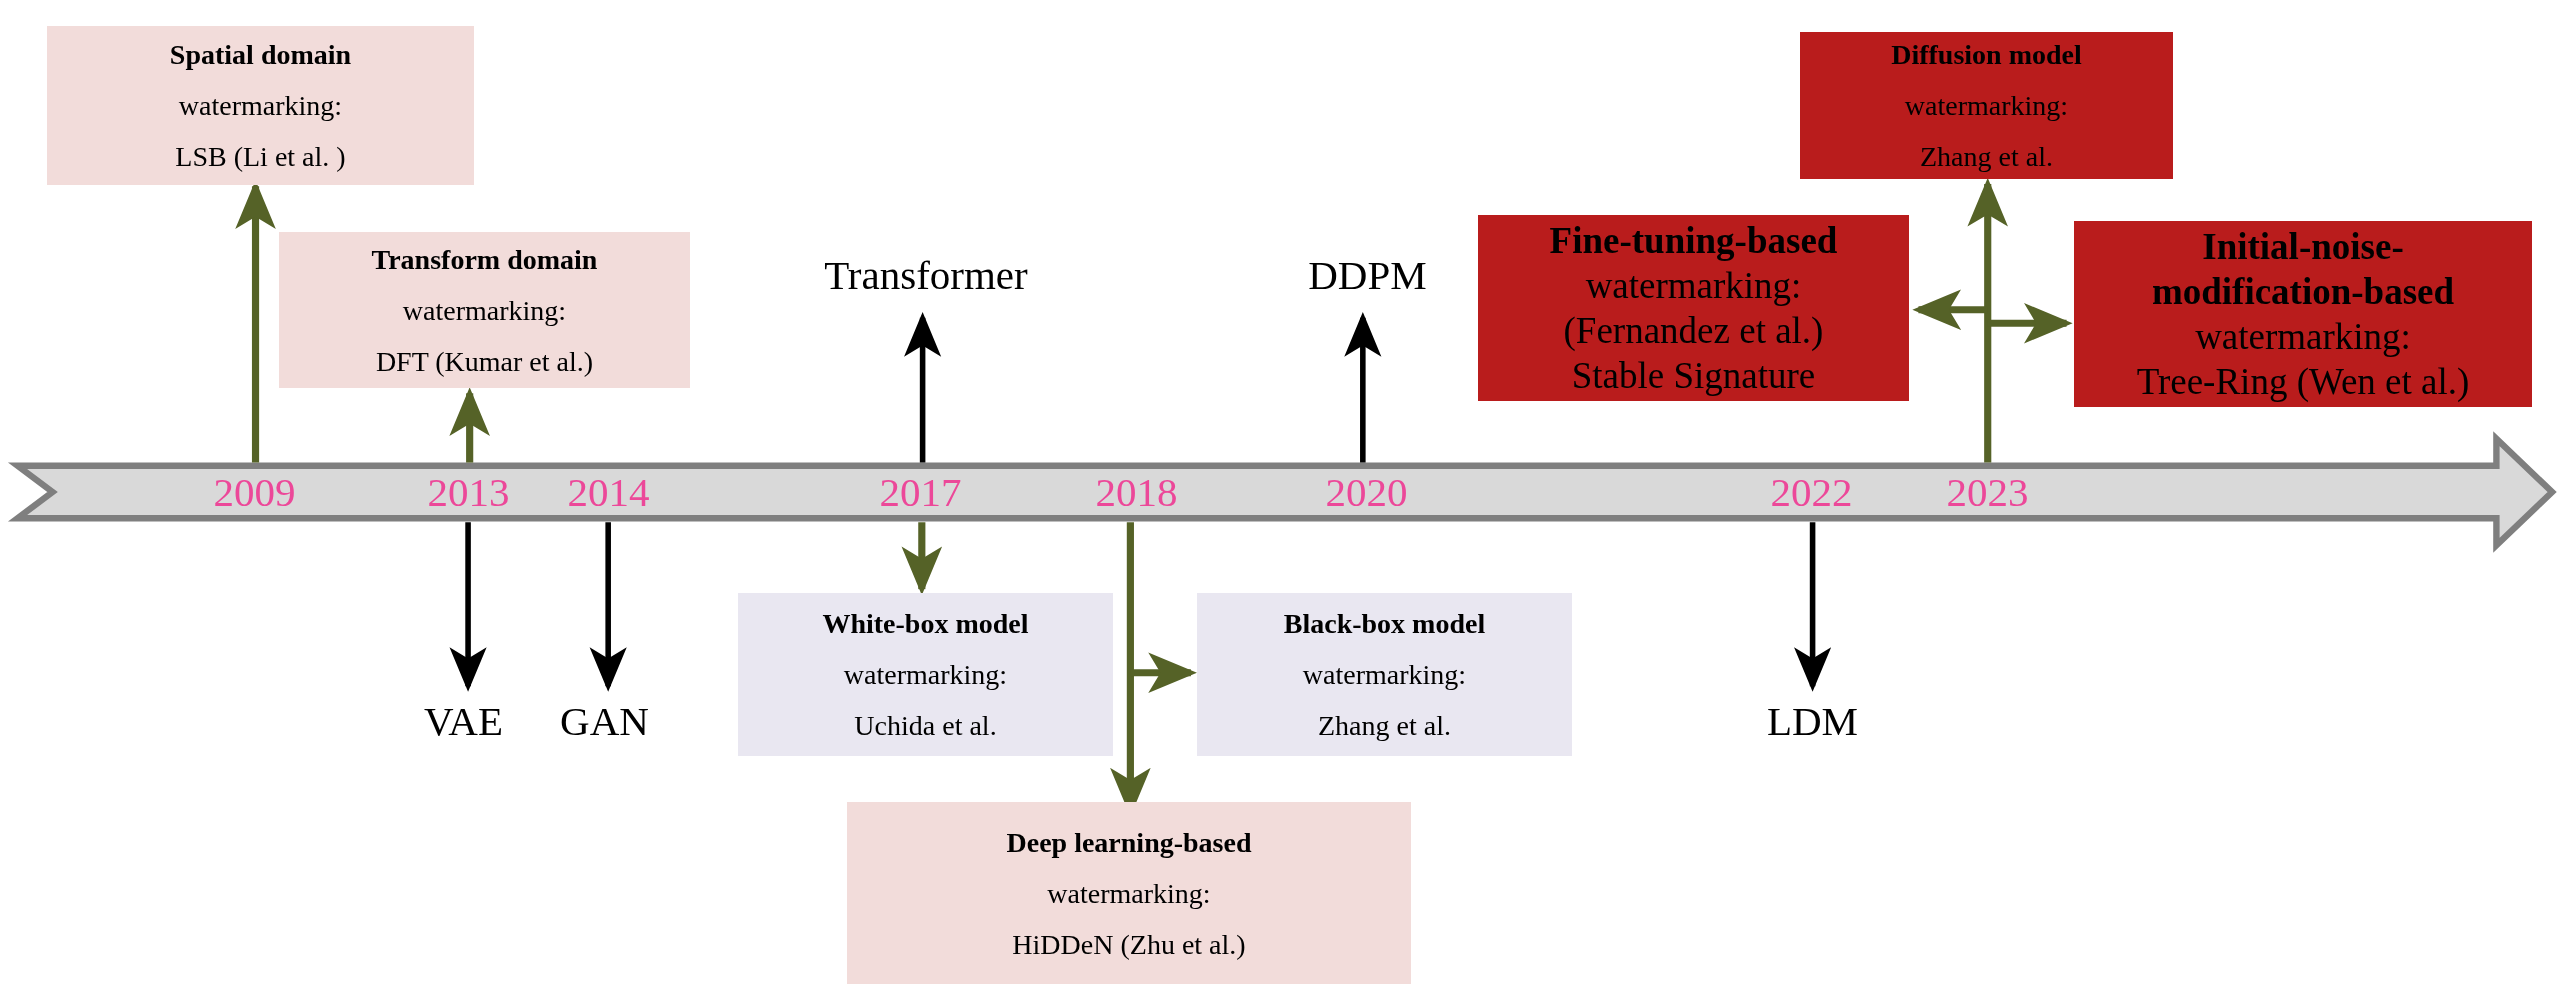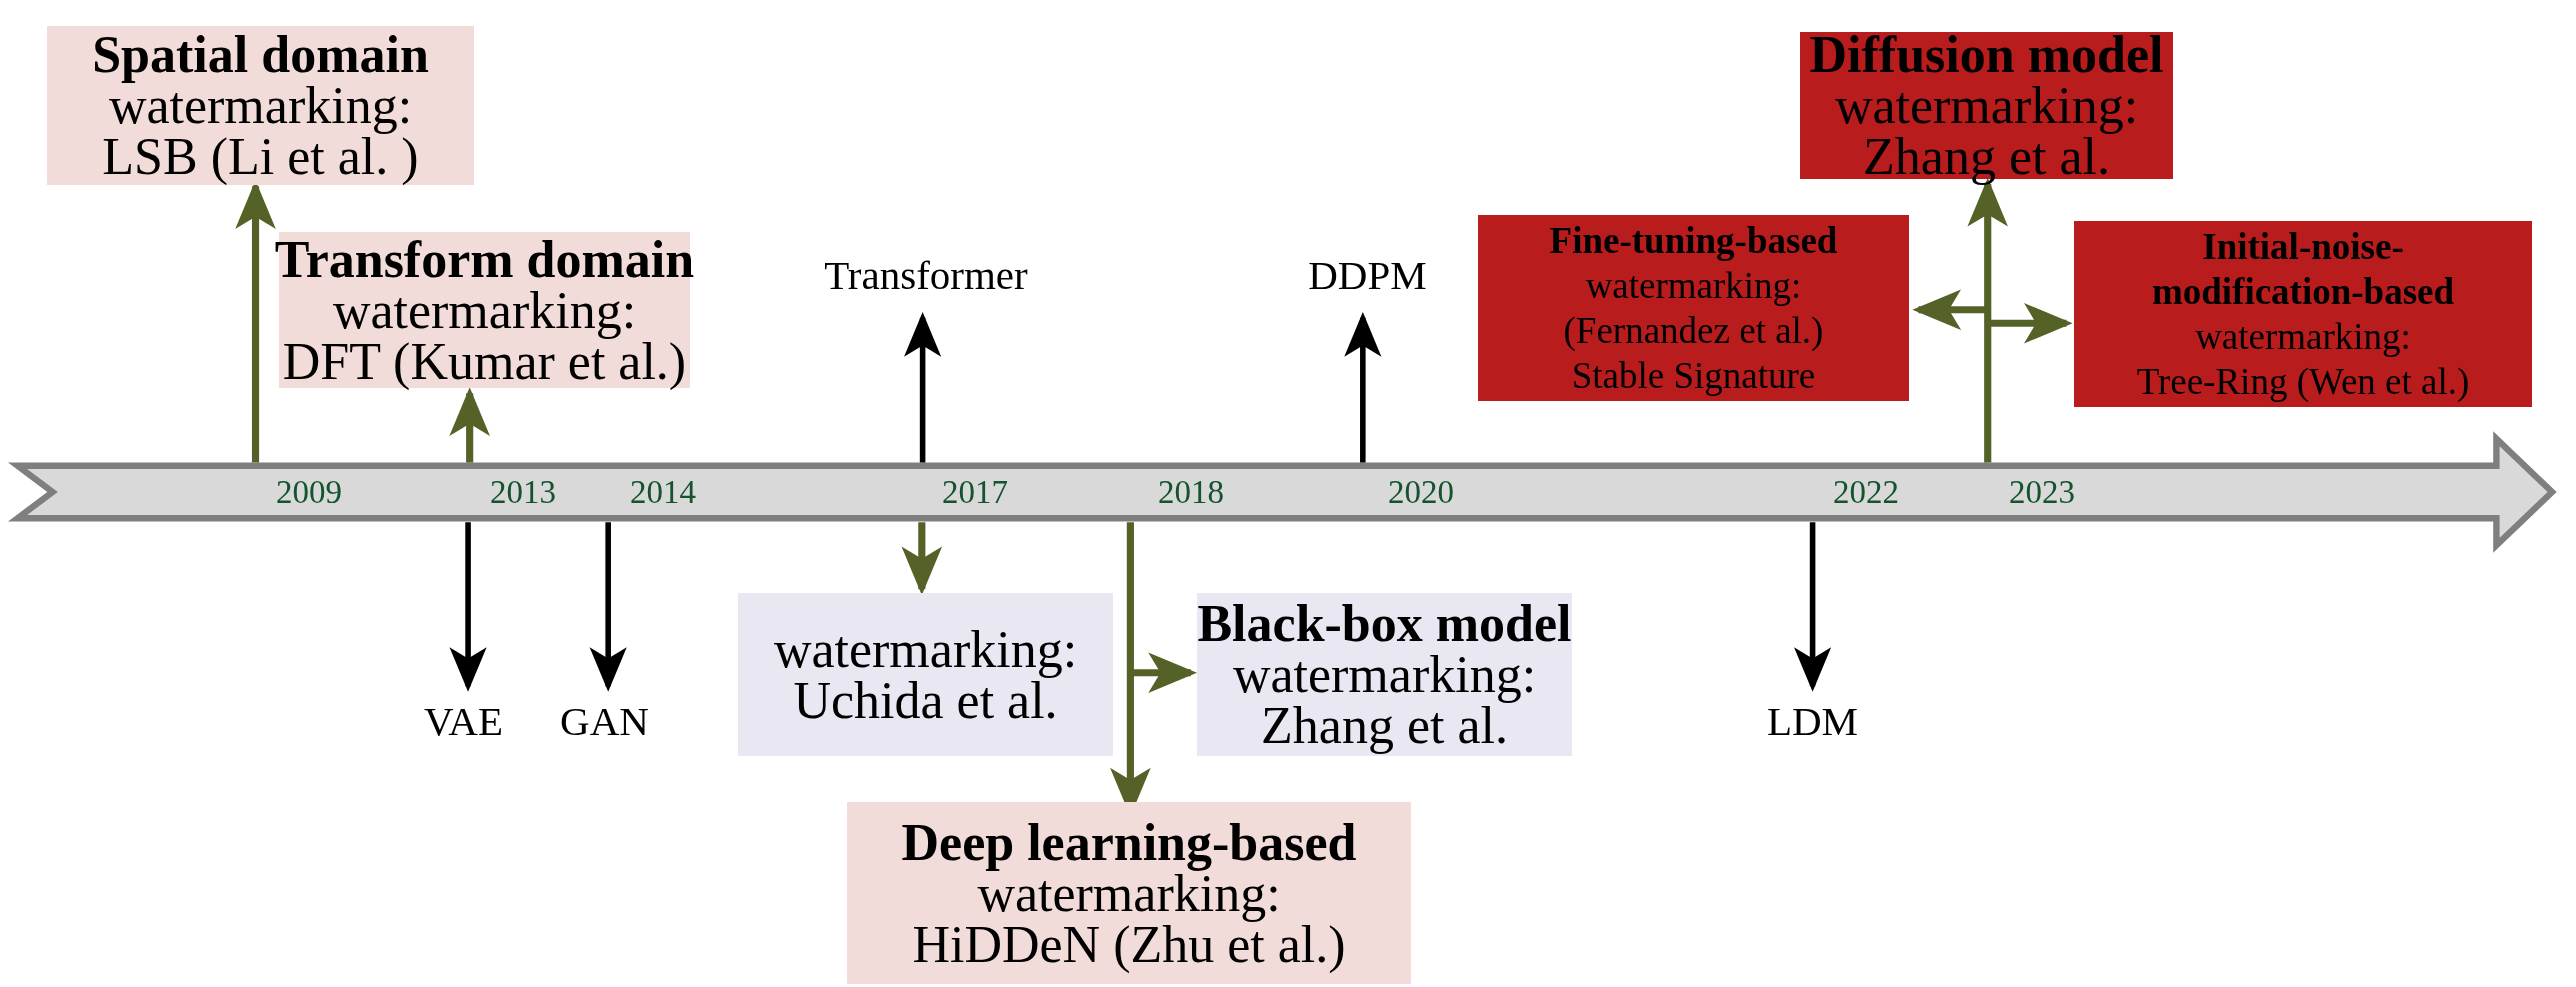--- a/index.html
+++ b/index.html
@@ -9,31 +9,31 @@
     background:#ffffff;
     font-family:"Liberation Serif","DejaVu Serif",serif;
     color:#000;
     overflow:hidden;
   }
   svg.overlay{position:absolute;left:0;top:0;width:2576px;height:988px;}
   .box{
     position:absolute;
     display:flex;flex-direction:column;justify-content:center;align-items:center;
     text-align:center;
-    font-size:52px;line-height:51px;
+    font-size:28px;line-height:51px;
     white-space:nowrap;
   }
   .box.small{font-size:37px;line-height:45px;}
   .box .t{font-weight:bold;}
   .pink{background:#f2dcda;}
   .peach{background:#b91c1c;}
   .lav{background:#e9e7f1;}
   .year{
     position:absolute;height:53px;line-height:53px;width:175px;
-    text-align:right;font-size:33px;color:#14532d;
+    text-align:center;font-size:41px;color:#ec4899;
   }
   .label{
     position:absolute;height:51px;line-height:51px;
     text-align:center;font-size:41px;color:#000;white-space:nowrap;
   }
 </style>
 </head>
 <body>
 
 <div class="stage">
@@ -104,20 +104,21 @@
   </div>
 
   <div class="box peach small" style="left:2074px;top:221px;width:458px;height:186px;">
     <span class="t">Initial-noise-</span>
     <span class="t">modification-based</span>
     <span>watermarking:</span>
     <span>Tree-Ring (Wen et al.)</span>
   </div>
 
   <div class="box lav" style="left:738px;top:593px;width:375px;height:163px;">
+    <span class="t">White-box model</span>
     <span>watermarking:</span>
     <span>Uchida et al.</span>
   </div>
 
   <div class="box lav" style="left:1197px;top:593px;width:375px;height:163px;">
     <span class="t">Black-box model</span>
     <span>watermarking:</span>
     <span>Zhang et al.</span>
   </div>
 

